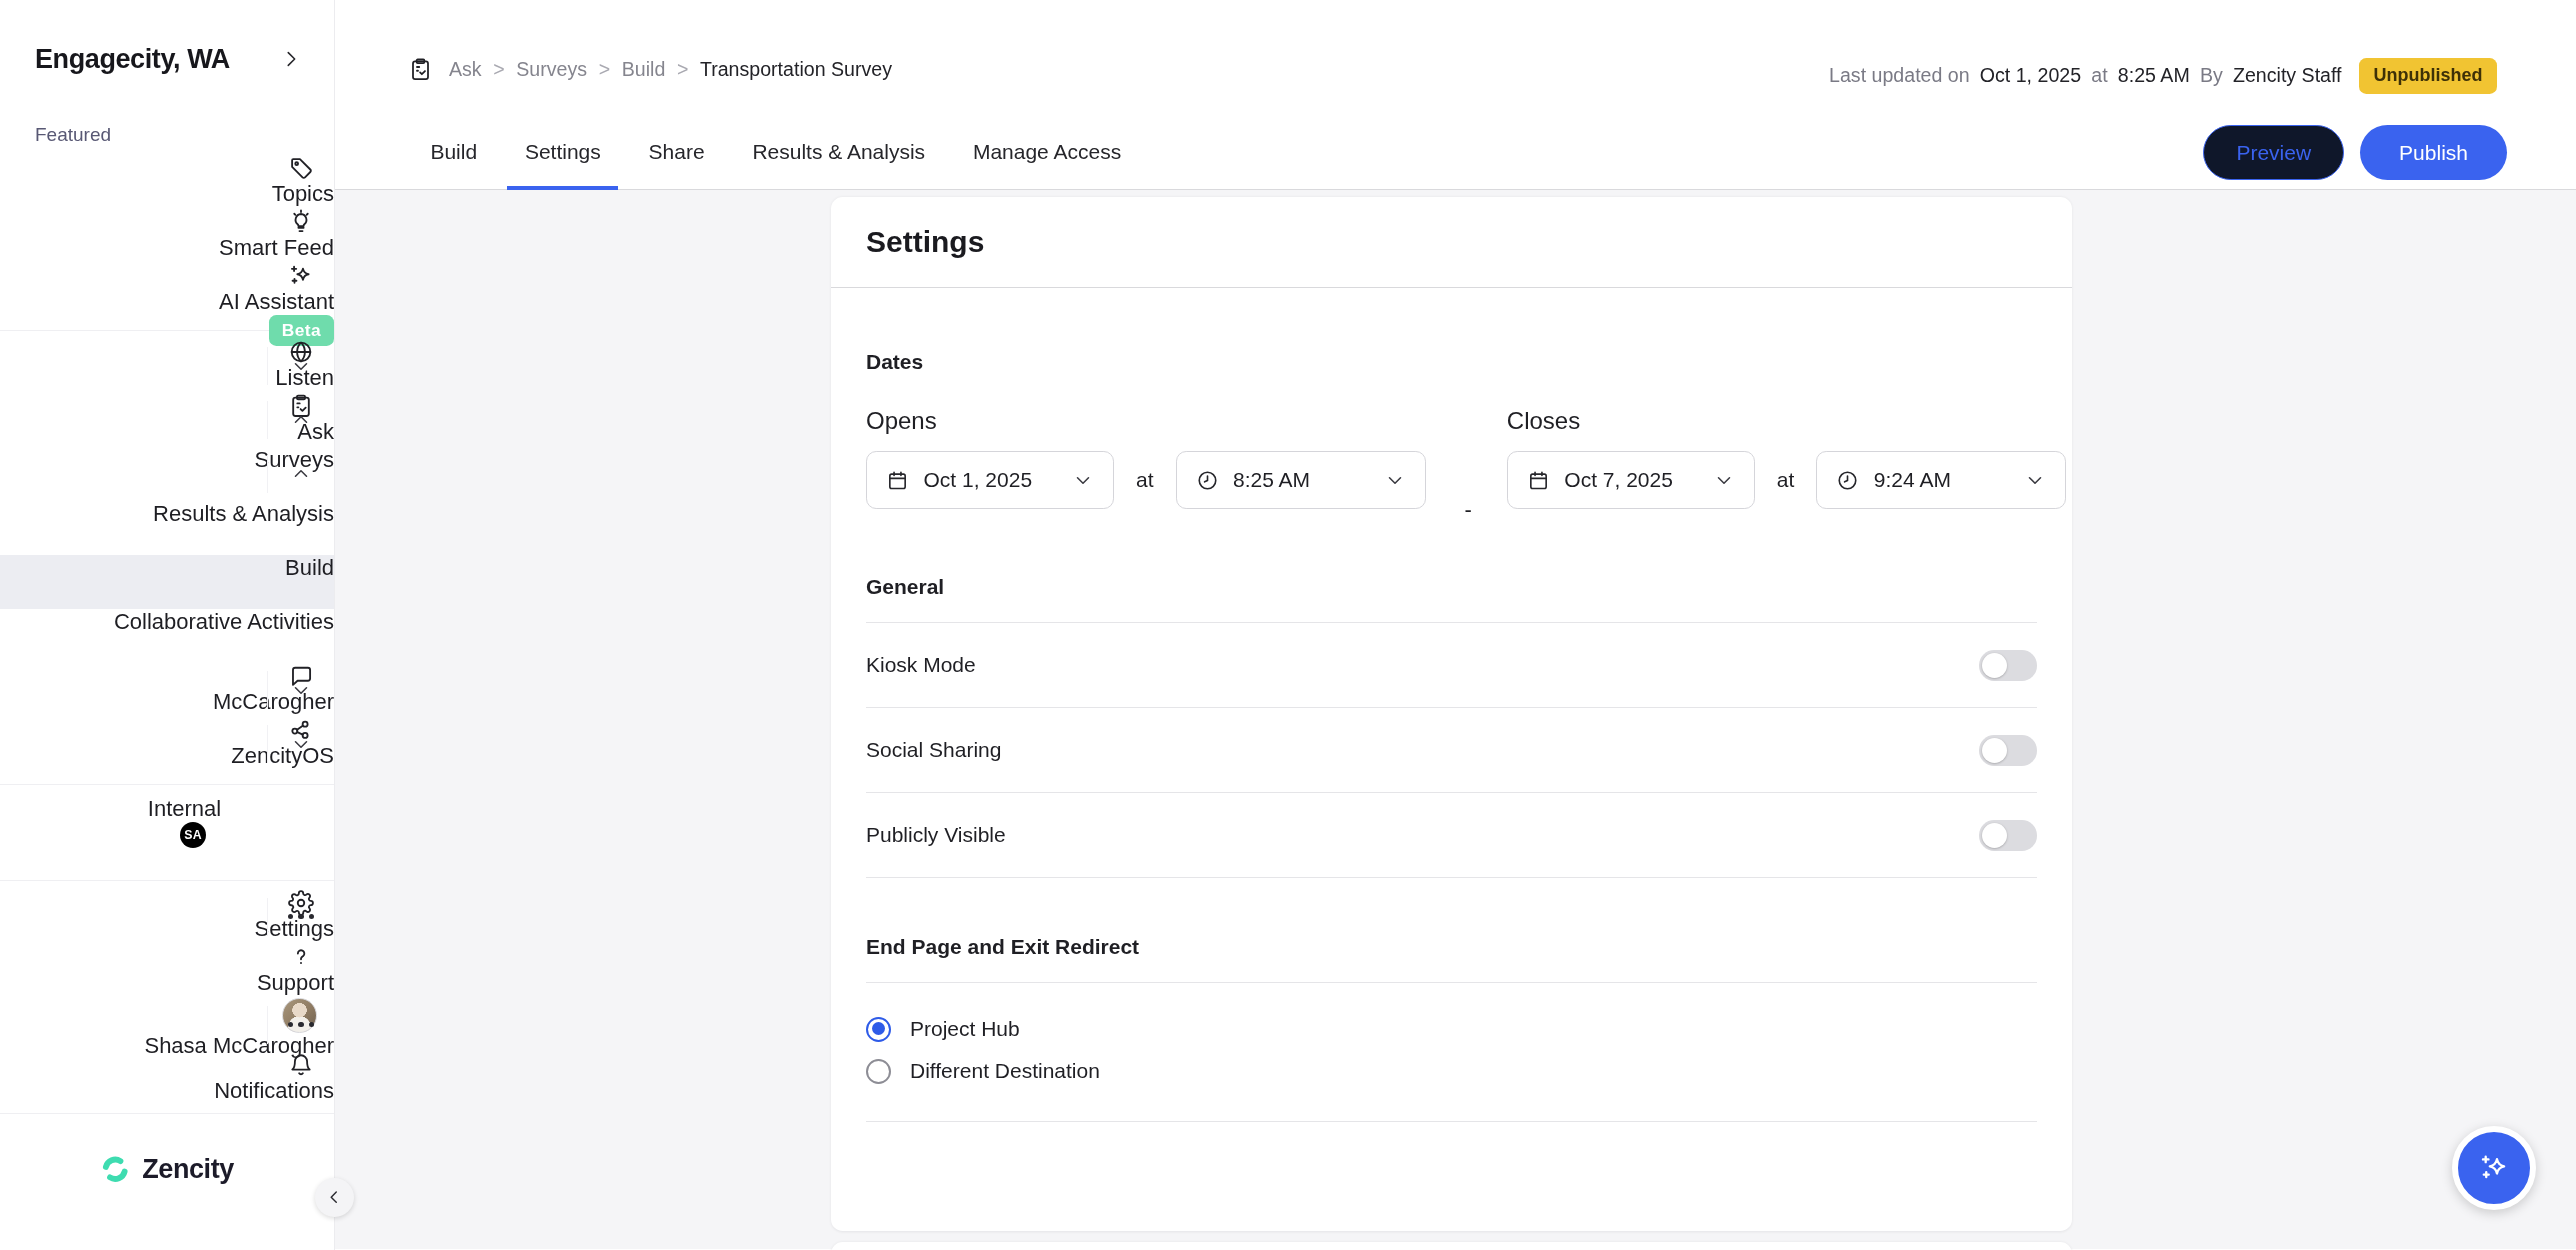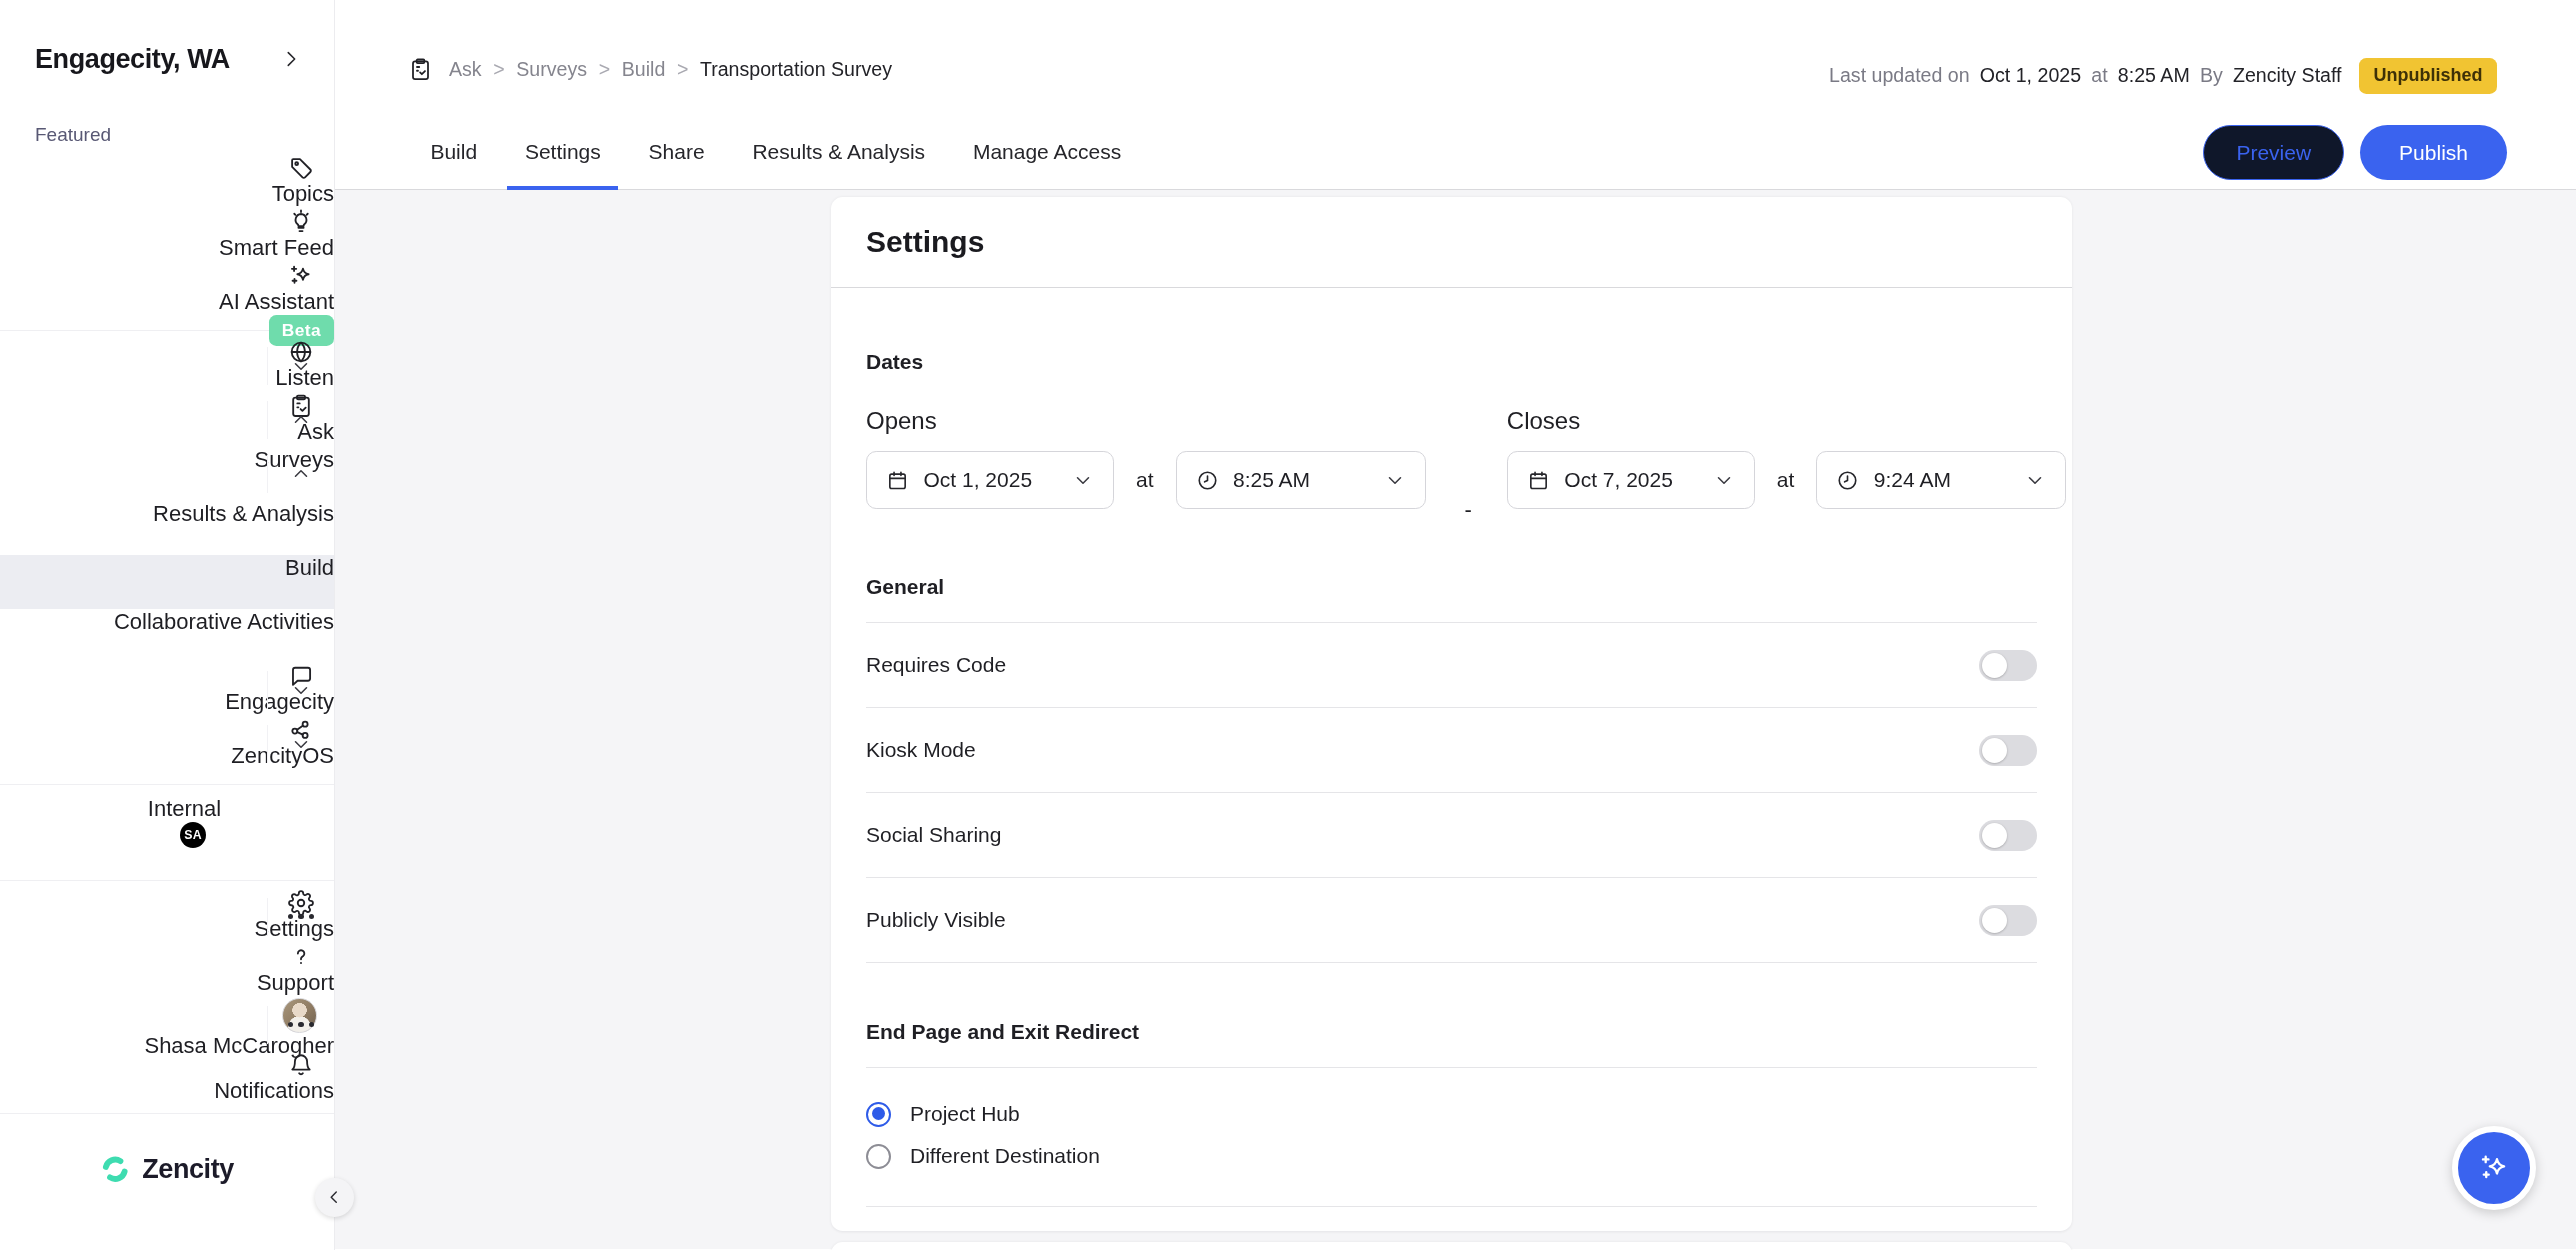--- a/index.html
+++ b/index.html
@@ -227,21 +227,21 @@
   <div class="nav-item sub1">
     <span class="nlabel">Collaborative Activities</span>
   </div>
 
   <div class="nav-item">
     <span class="nicon">
       <svg class="ic" width="26" height="26" viewBox="0 0 24 24">
           <path d="M20.4 14.4a2 2 0 0 1-2 2H8.8l-4.2 3.8V6.4a2 2 0 0 1 2-2h11.8a2 2 0 0 1 2 2z"></path>
         </svg>
     </span>
-    <span class="nlabel">Engagecity</span>
+    <span class="nlabel">McCarogher</span>
     <span class="row-end">
       <svg class="ic" width="22" height="22" viewBox="0 0 24 24">
           <path d="M6 9.5l6 6 6-6"></path>
         </svg>
     </span>
   </div>
 
   <div class="nav-item">
     <span class="nicon">
       <svg class="ic" width="26" height="26" viewBox="0 0 24 24">
@@ -463,26 +463,20 @@
                     </svg>
                 </span>
               </div>
             </div>
           </div>
         </div>
 
         <div class="section-heading h-general">General</div>
         <div class="rule"></div>
 
-        <div class="toggle-row">
-          <span class="toggle-label">Requires Code</span>
-          <span class="toggle">
-              <span class="knob"></span>
-            </span>
-        </div>
         <div class="toggle-row">
           <span class="toggle-label">Kiosk Mode</span>
           <span class="toggle">
               <span class="knob"></span>
             </span>
         </div>
         <div class="toggle-row">
           <span class="toggle-label">Social Sharing</span>
           <span class="toggle">
               <span class="knob"></span>

